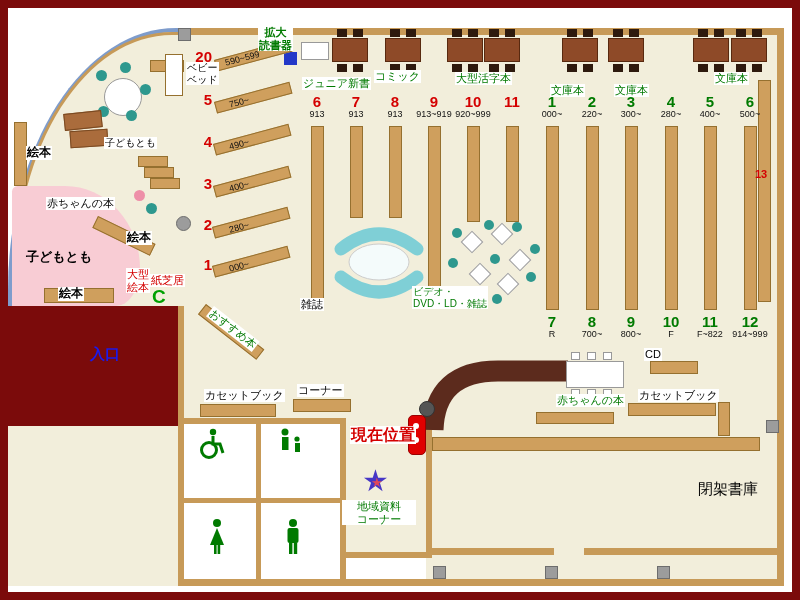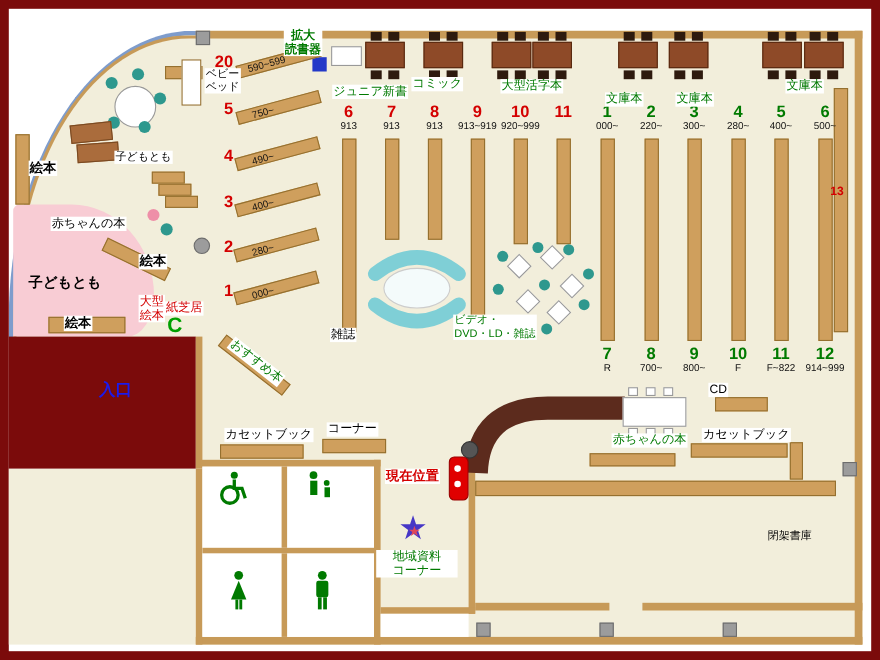--- a/index.html
+++ b/index.html
@@ -315,21 +315,21 @@
 
   <svg style="left:413px;top:352px" width="160" height="86">
     <path d="M155,19 L85,19 Q22,19 20,78" stroke="#5c2b1d" stroke-width="21" fill="none"></path>
   </svg>
   <div class="dot" style="left:419px;top:401px;width:14px;height:14px;background:#555;border:1px solid #333"></div>
 
   <div class="marker">
       <i style="top:7px"></i>
       <i style="top:21px"></i>
     </div>
-  <div class="lb r bold" style="left:350px;top:426px;font-size:12px">現在位置</div>
+  <div class="lb r bold" style="left:350px;top:426px;font-size:16px">現在位置</div>
 
   <div class="starwrap">
       <span class="star-big">★</span>
       <span class="star-small">★</span>
     </div>
   <div class="lb g" style="left:342px;top:500px;width:72px;text-align:center">地域資料
 コーナー</div>
 
   <div class="s" style="left:200px;top:404px;width:76px;height:13px"></div>
   <div class="lb" style="left:204px;top:389px">カセットブック</div>
@@ -345,21 +345,21 @@
   <div class="whitebox" style="left:603px;top:389px;width:9px;height:8px"></div>
   <div class="s" style="left:650px;top:361px;width:48px;height:13px"></div>
   <div class="lb" style="left:644px;top:348px">CD</div>
   <div class="lb g" style="left:556px;top:394px">赤ちゃんの本</div>
   <div class="s" style="left:536px;top:412px;width:78px;height:12px"></div>
   <div class="lb" style="left:638px;top:389px">カセットブック</div>
   <div class="s" style="left:628px;top:403px;width:88px;height:13px"></div>
   <div class="s" style="left:718px;top:402px;width:12px;height:34px"></div>
 
   <div class="s" style="left:432px;top:437px;width:328px;height:14px"></div>
-  <div style="position:absolute;left:698px;top:480px;font-size:10px;color:#000;z-index:30">閉架書庫</div>
+  <div style="position:absolute;left:698px;top:480px;font-size:15px;color:#000;z-index:30">閉架書庫</div>
 
   <svg style="left:196px;top:428px" width="30" height="32" viewBox="0 0 30 32">
     <circle cx="17" cy="4" r="3.2" fill="#007a00"></circle>
     <path d="M17 8 L17 16 L24 16 L27 25" stroke="#007a00" stroke-width="3" fill="none"></path>
     <circle cx="13" cy="22" r="7.5" stroke="#007a00" stroke-width="3" fill="none"></circle>
   </svg>
   <svg style="left:276px;top:428px" width="28" height="28" viewBox="0 0 28 28">
     <circle cx="9" cy="4" r="3.5" fill="#007a00"></circle>
     <rect x="6" y="9" width="6.5" height="13" fill="#007a00"></rect>
     <circle cx="21" cy="11" r="2.6" fill="#007a00"></circle>

